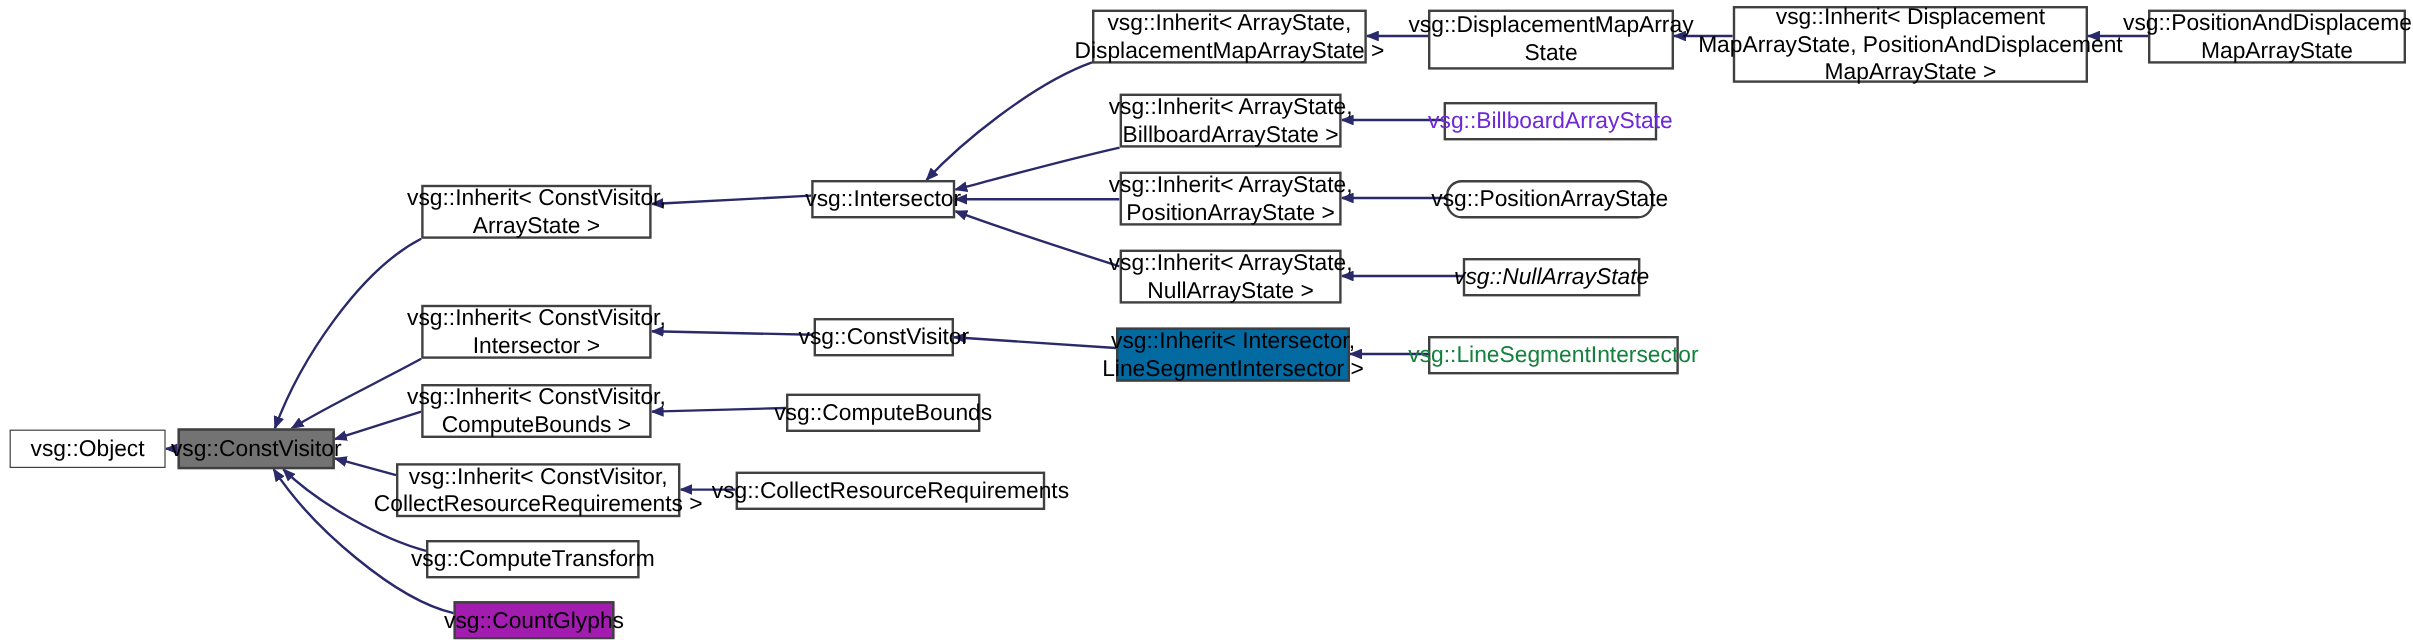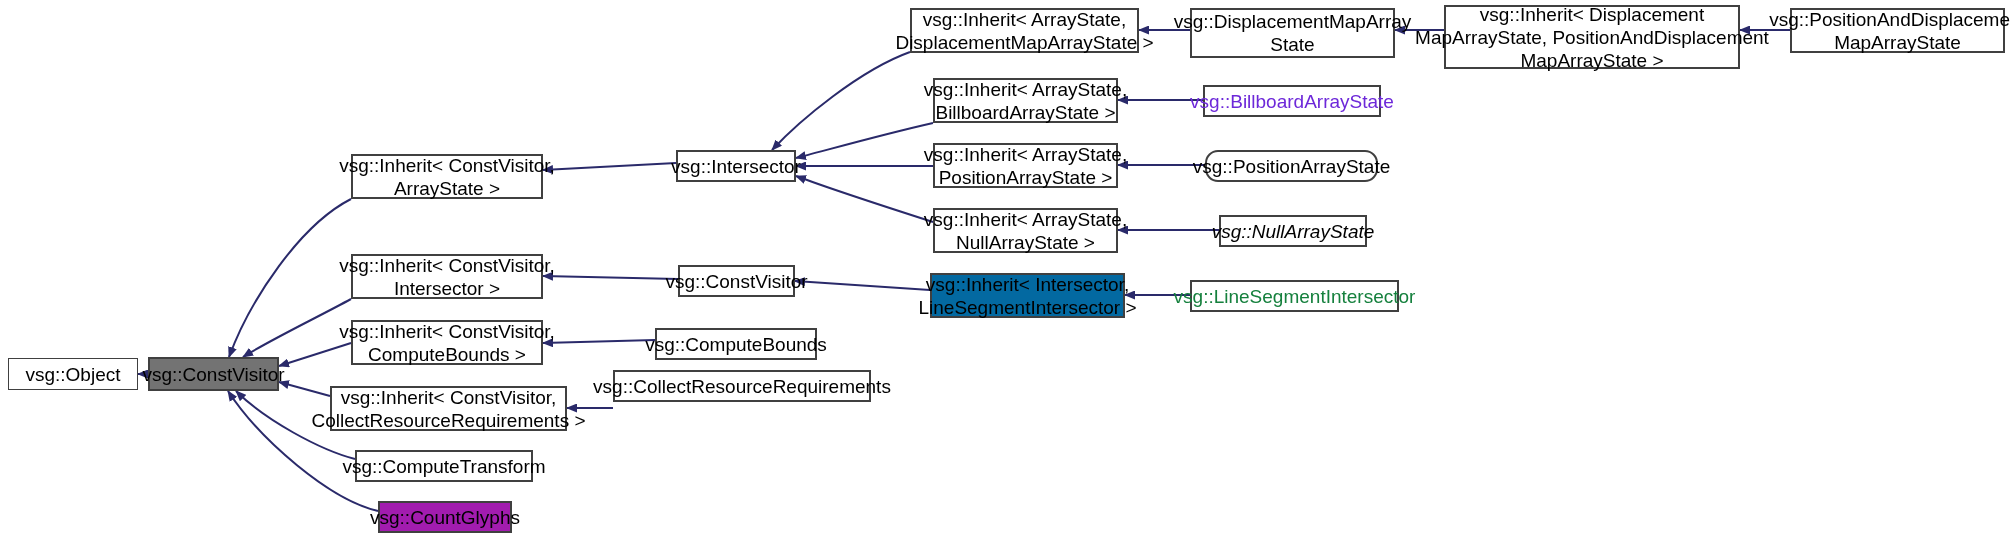--- a/index.html
+++ b/index.html
@@ -98,21 +98,21 @@
 Intersector &gt;</span></div>
       <div class="node thick" title="vsg::Inherit&lt; ConstVisitor, ComputeBounds &gt;" style="left: 351px; top: 320px; width: 192px; height: 45px; background: rgb(255, 255, 255); border-color: rgb(64, 64, 64); color: rgb(0, 0, 0);"><span class="label">vsg::Inherit&lt; ConstVisitor,
 ComputeBounds &gt;</span></div>
       <div class="node thick" title="vsg::Inherit&lt; ConstVisitor, CollectResourceRequirements &gt;" style="left: 330px; top: 386px; width: 237px; height: 45px; background: rgb(255, 255, 255); border-color: rgb(64, 64, 64); color: rgb(0, 0, 0);"><span class="label">vsg::Inherit&lt; ConstVisitor,
 CollectResourceRequirements &gt;</span></div>
       <div class="node thick" title="vsg::ComputeTransform" style="left: 355px; top: 450px; width: 178px; height: 32px; background: rgb(255, 255, 255); border-color: rgb(64, 64, 64); color: rgb(0, 0, 0);"><span class="label">vsg::ComputeTransform</span></div>
       <div class="node thick" title="vsg::CountGlyphs" style="left: 378px; top: 501px; width: 134px; height: 32px; background: #a21caf; border-color: rgb(64, 64, 64); color: rgb(0, 0, 0);"><span class="label">vsg::CountGlyphs</span></div>
       <div class="node thick" title="vsg::ArrayState" style="left: 676px; top: 150px; width: 120px; height: 32px; background: rgb(255, 255, 255); border-color: rgb(64, 64, 64); color: rgb(0, 0, 0);"><span class="label">vsg::Intersector</span></div>
       <div class="node thick" title="vsg::Intersector" style="left: 678px; top: 265px; width: 117px; height: 32px; background: rgb(255, 255, 255); border-color: rgb(64, 64, 64); color: rgb(0, 0, 0);"><span class="label">vsg::ConstVisitor</span></div>
       <div class="node thick" title="vsg::ComputeBounds" style="left: 655px; top: 328px; width: 162px; height: 32px; background: rgb(255, 255, 255); border-color: rgb(64, 64, 64); color: rgb(0, 0, 0); justify-content: center;"><span class="label">vsg::ComputeBounds</span></div>
-      <div class="node thick" title="vsg::CollectResourceRequirements" style="left: 613px; top: 370px; width: 258px; height: 32px; background: rgb(255, 255, 255); border-color: rgb(64, 64, 64); color: rgb(0, 0, 0);"><span class="label">vsg::CollectResourceRequirements</span></div>
+      <div class="node thick" title="vsg::CollectResourceRequirements" style="left: 613px; top: 393px; width: 258px; height: 32px; background: rgb(255, 255, 255); border-color: rgb(64, 64, 64); color: rgb(0, 0, 0);"><span class="label">vsg::CollectResourceRequirements</span></div>
       <div class="node thick" title="vsg::Inherit&lt; ArrayState, DisplacementMapArrayState &gt;" style="left: 910px; top: 8px; width: 229px; height: 45px; background: rgb(255, 255, 255); border-color: rgb(64, 64, 64); color: rgb(0, 0, 0);"><span class="label">vsg::Inherit&lt; ArrayState,
 DisplacementMapArrayState &gt;</span></div>
       <div class="node thick" title="vsg::Inherit&lt; ArrayState, BillboardArrayState &gt;" style="left: 933px; top: 78px; width: 185px; height: 45px; background: rgb(255, 255, 255); border-color: rgb(64, 64, 64); color: rgb(0, 0, 0);"><span class="label">vsg::Inherit&lt; ArrayState,
 BillboardArrayState &gt;</span></div>
       <div class="node thick" title="vsg::Inherit&lt; ArrayState, PositionArrayState &gt;" style="left: 933px; top: 143px; width: 185px; height: 45px; background: rgb(255, 255, 255); border-color: rgb(64, 64, 64); color: rgb(0, 0, 0);"><span class="label">vsg::Inherit&lt; ArrayState,
 PositionArrayState &gt;</span></div>
       <div class="node thick" title="vsg::Inherit&lt; ArrayState, NullArrayState &gt;" style="left: 933px; top: 208px; width: 185px; height: 45px; background: rgb(255, 255, 255); border-color: rgb(64, 64, 64); color: rgb(0, 0, 0);"><span class="label">vsg::Inherit&lt; ArrayState,
 NullArrayState &gt;</span></div>
       <div class="node thick" title="vsg::Inherit&lt; Intersector, LineSegmentIntersector &gt;" style="left: 930px; top: 273px; width: 195px; height: 45px; background: #0369a1; border-color: rgb(64, 64, 64); color: rgb(0, 0, 0);"><span class="label">vsg::Inherit&lt; Intersector,
 LineSegmentIntersector &gt;</span></div>

